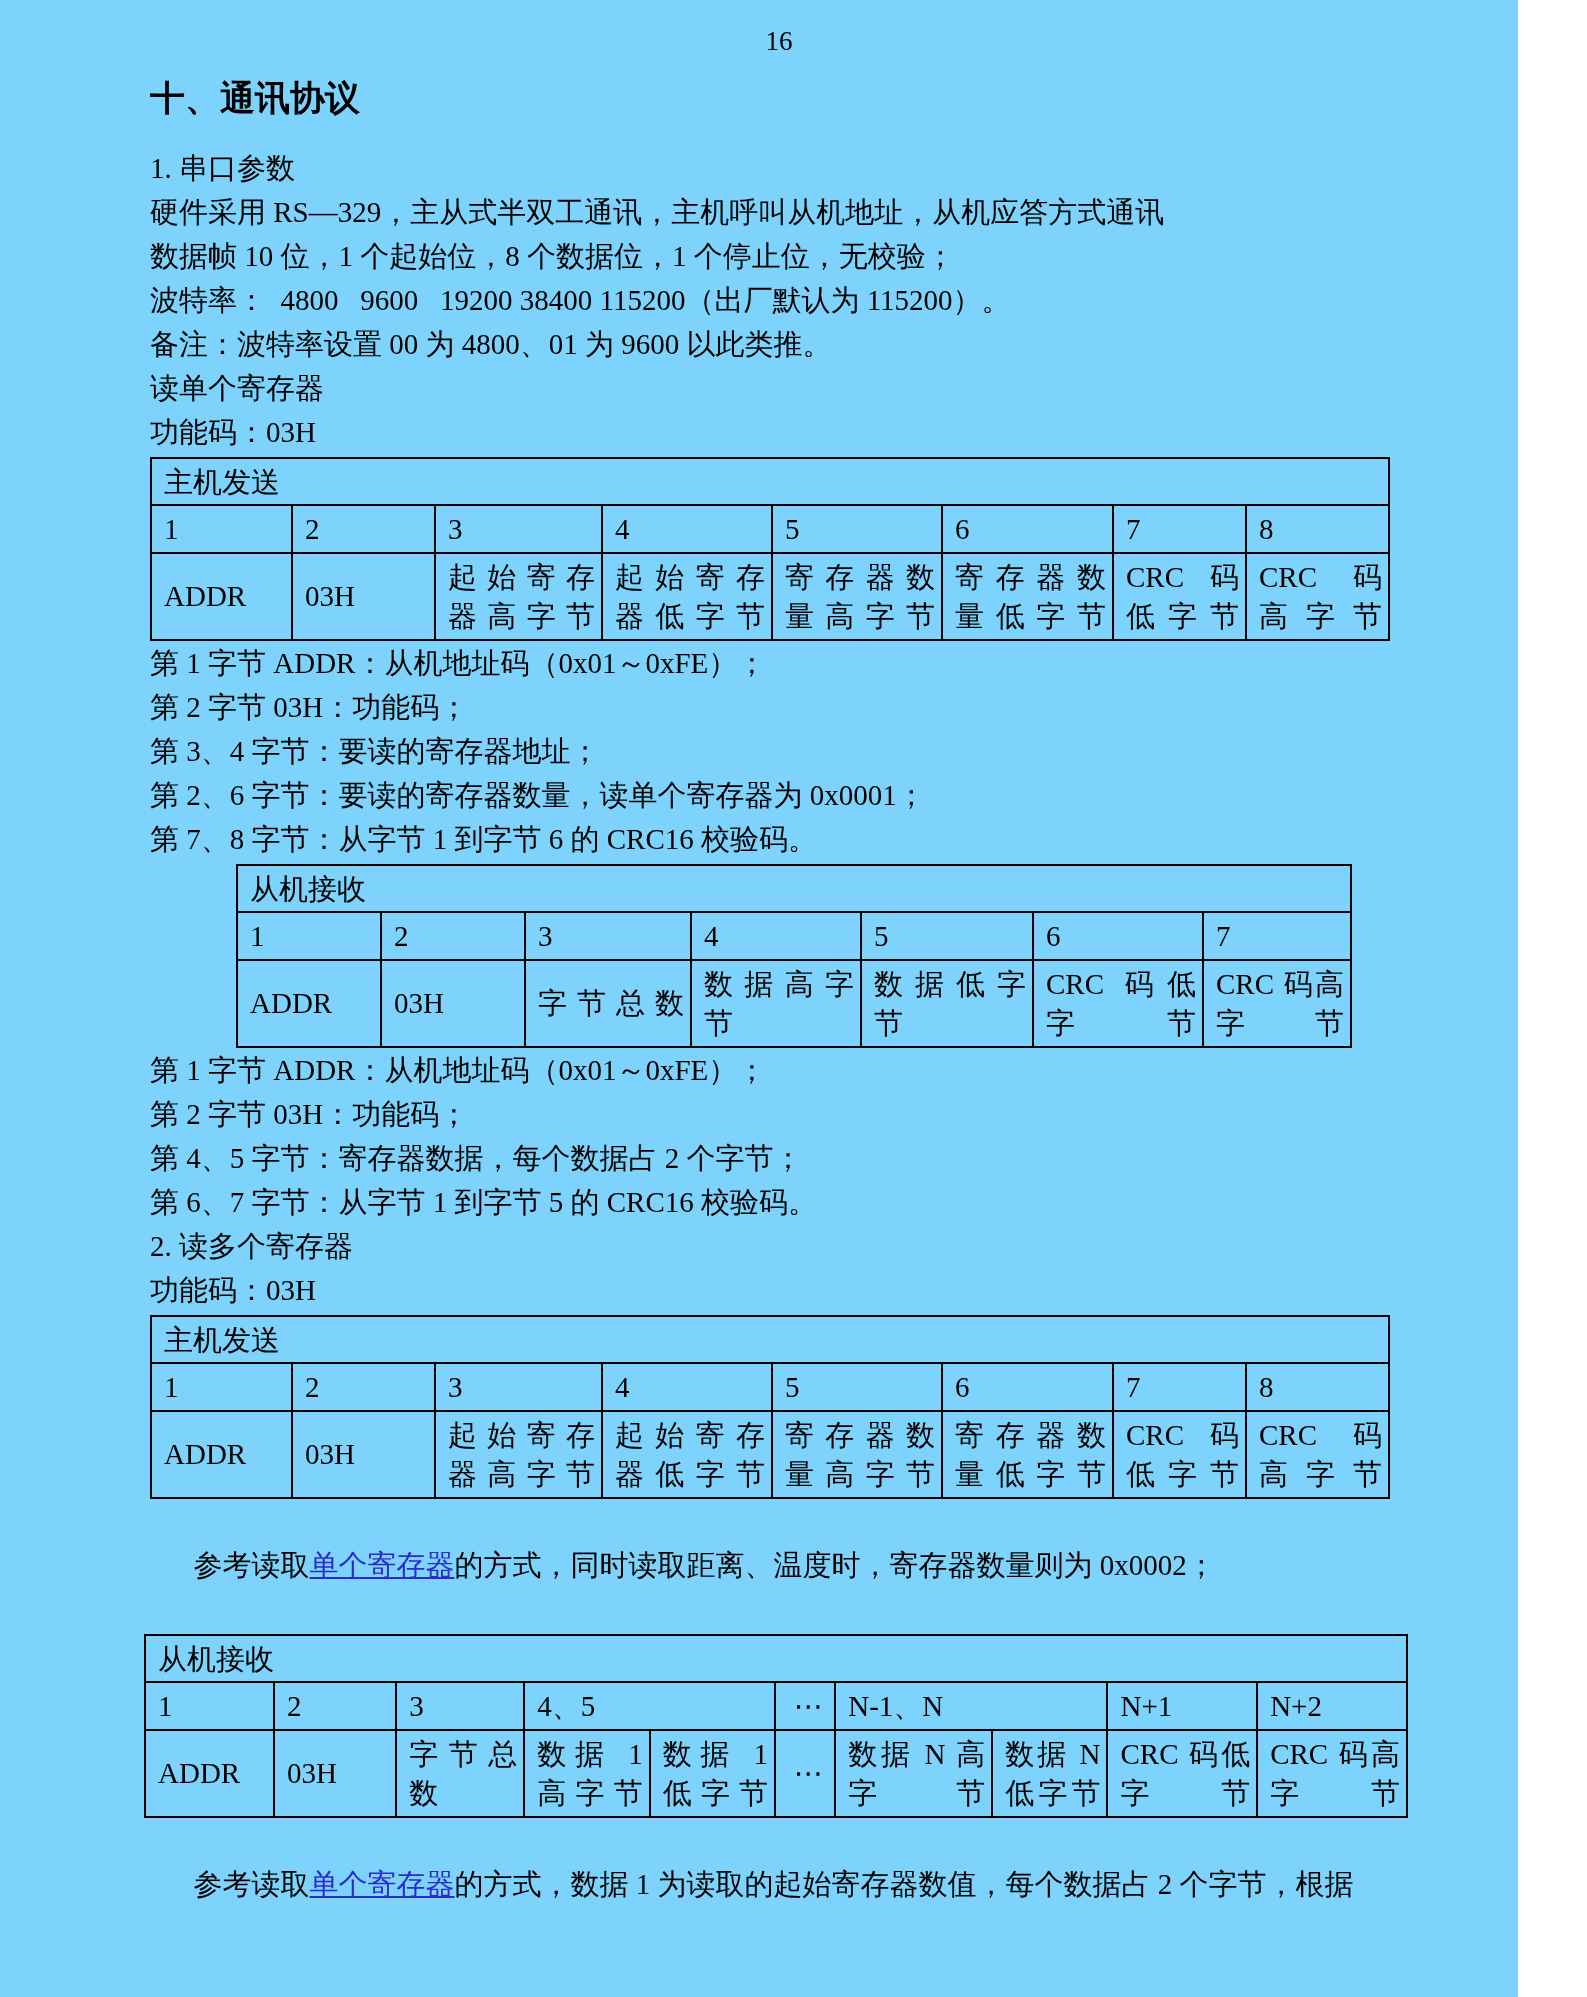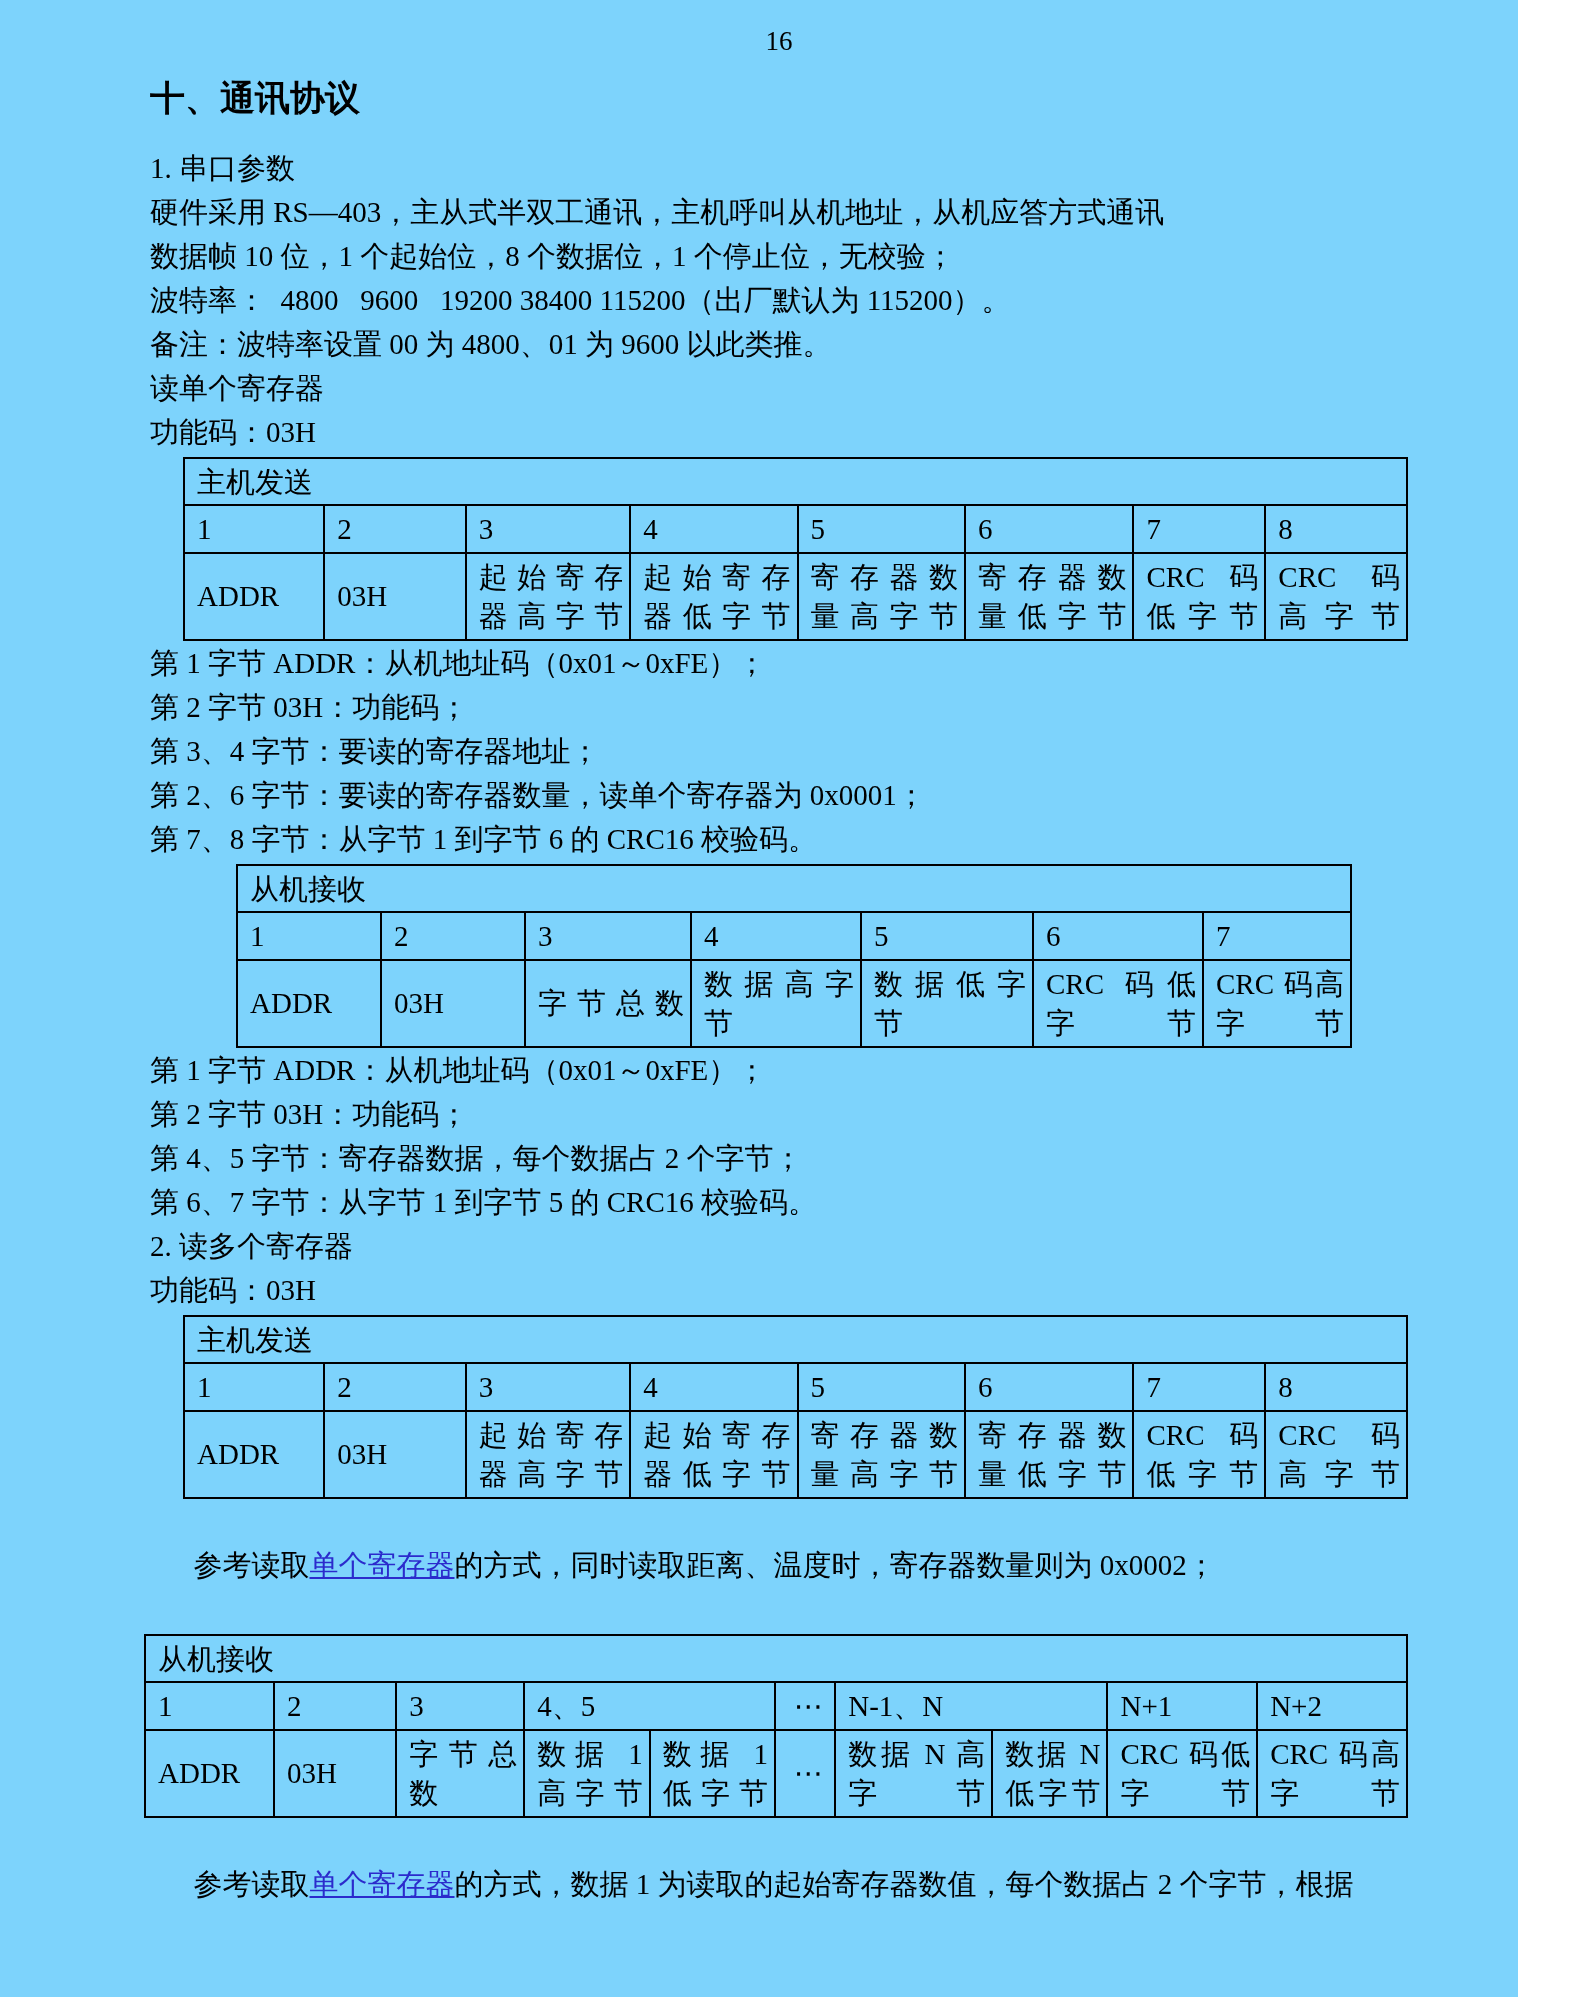--- a/index.html
+++ b/index.html
@@ -50,36 +50,36 @@
   tr.caprow td{height:43px;line-height:40px;}
   tr.numrow td{height:44px;line-height:40px;}
   tr.datarow td{height:83px;line-height:39px;}
   td.jc{
     text-align:justify;
     text-align-last:justify;
     text-justify:inter-character;
   }
   td.dots{text-align:center;text-align-last:center;padding:1px 2px;}
   
-  .t-ms{margin-left:33px;}   
+  .t-ms{}   
   .t-ss{margin-left:86px;}   
   .t-sm{margin-left:-6px;}    
 </style>
 </head>
 <body>
 
 <div class="page">
   <div class="content">
 
     <p class="pagenum">16</p>
 
     <h1 class="doc-title">十、通讯协议</h1>
 
     <p class="body first">1. 串口参数</p>
-    <p class="body">硬件采用 RS—403，主从式半双工通讯，主机呼叫从机地址，从机应答方式通讯</p>
+    <p class="body">硬件采用 RS—329，主从式半双工通讯，主机呼叫从机地址，从机应答方式通讯</p>
     <p class="body">数据帧 10 位，1 个起始位，8 个数据位，1 个停止位，无校验；</p>
     <p class="body">波特率：  4800   9600   19200 38400 115200（出厂默认为 115200）。</p>
     <p class="body">备注：波特率设置 00 为 4800、01 为 9600 以此类推。</p>
     <p class="body">读单个寄存器</p>
     <p class="body">功能码：03H</p>
 
     <table class="proto t-ms">
       <colgroup>
         <col style="width:141px">
           <col style="width:143px">

